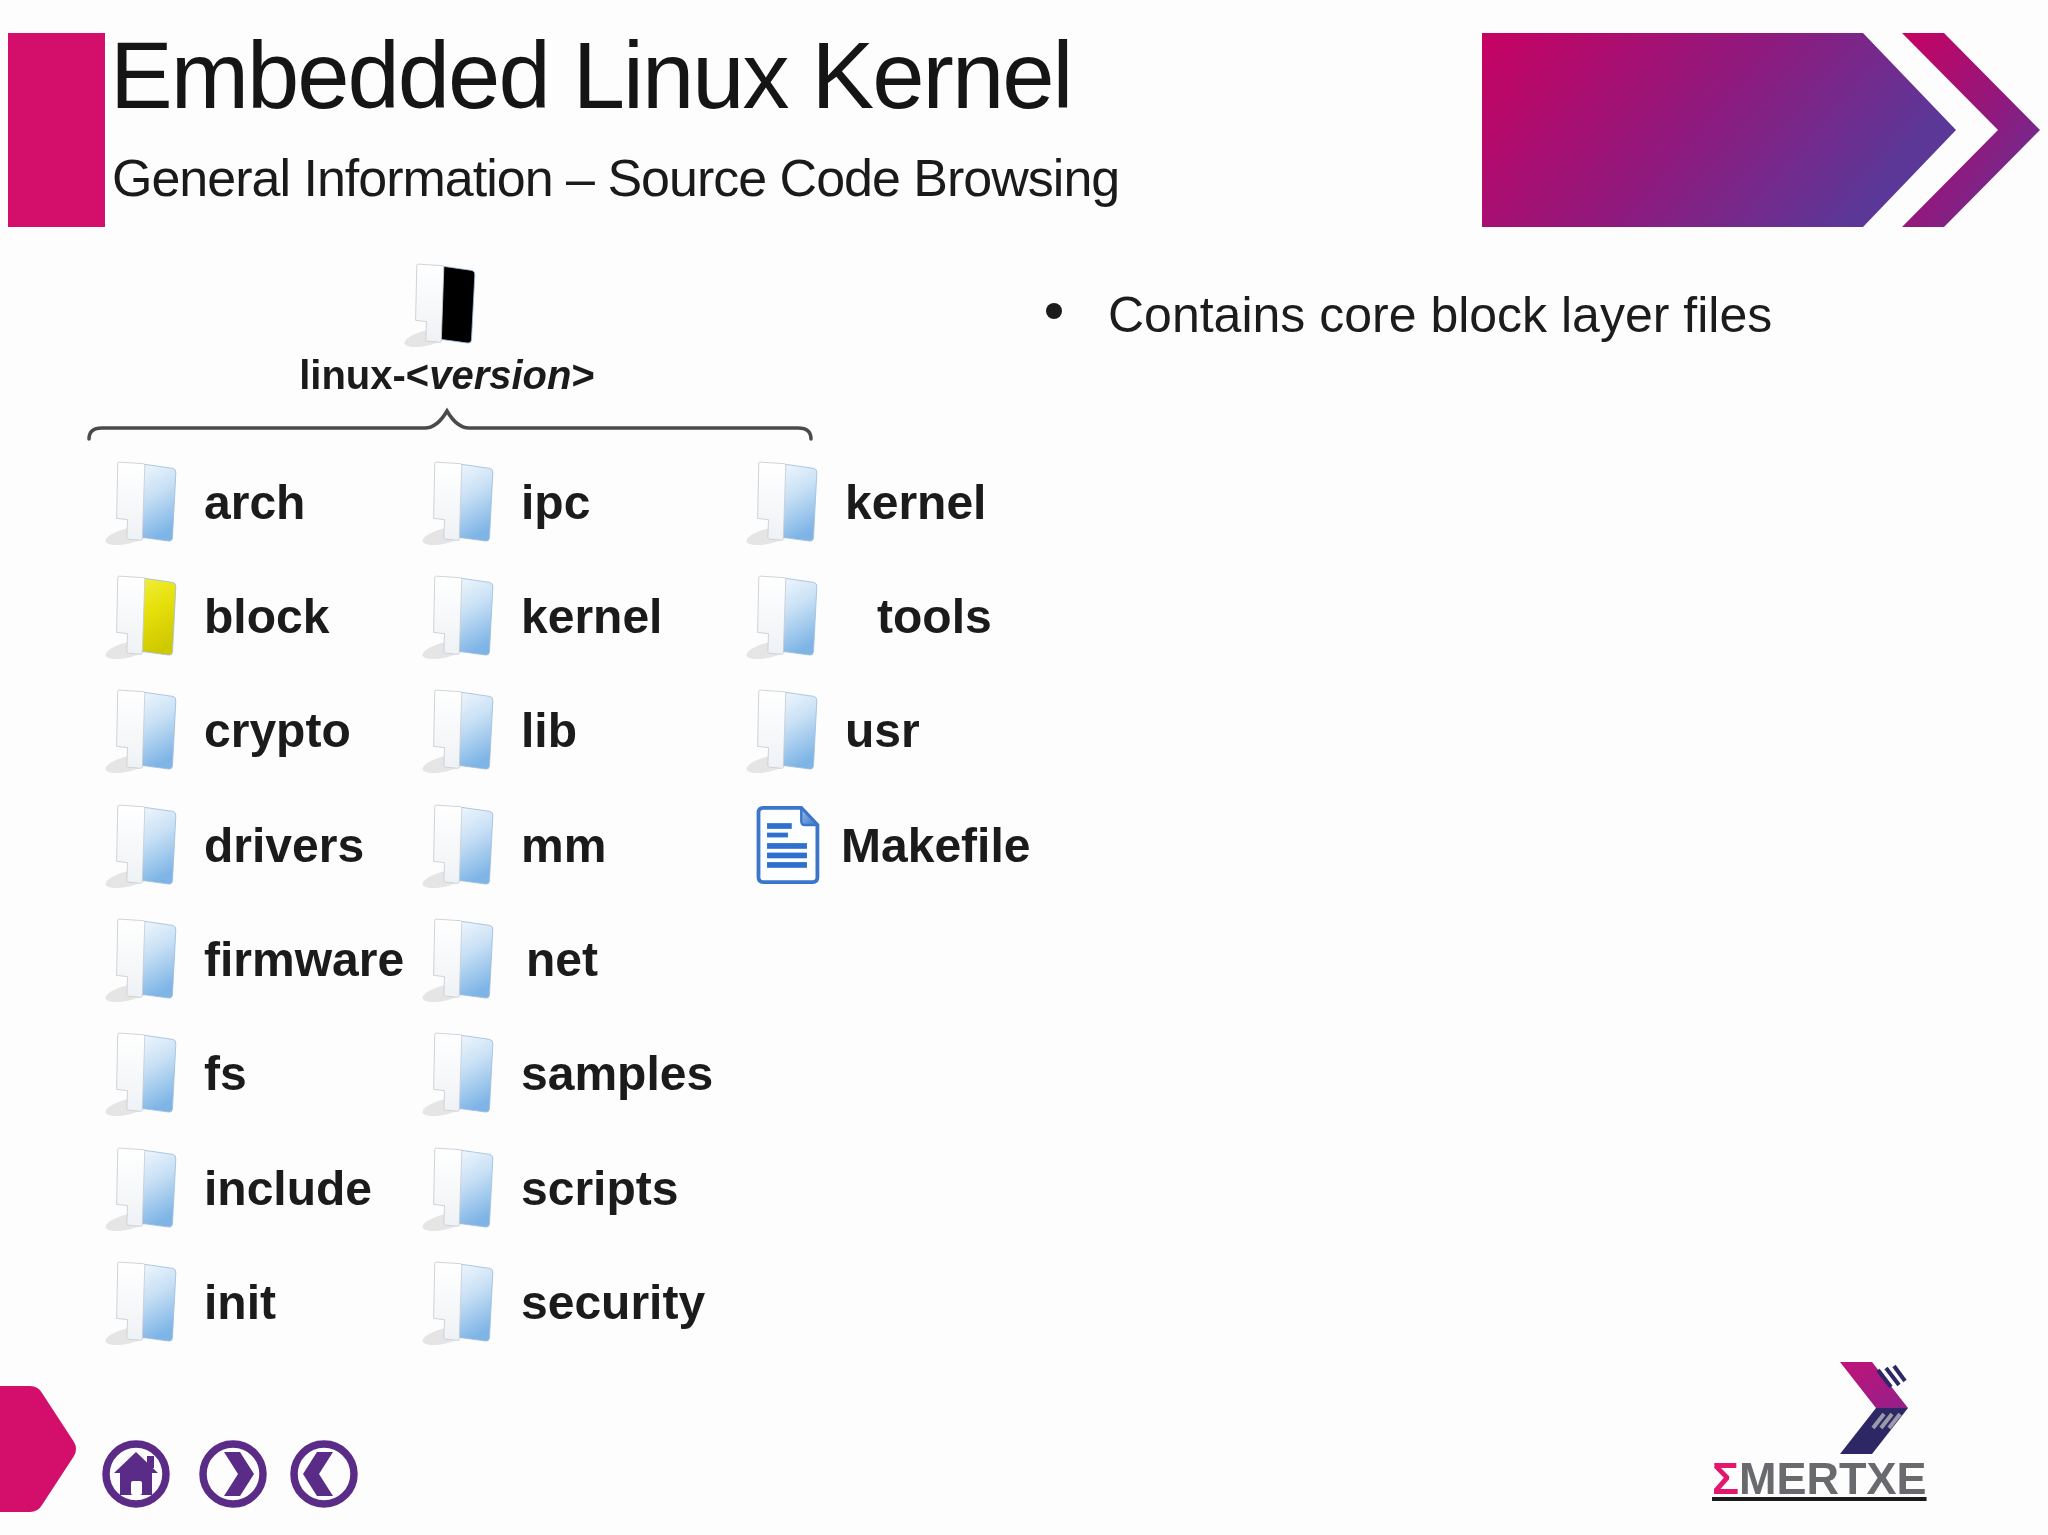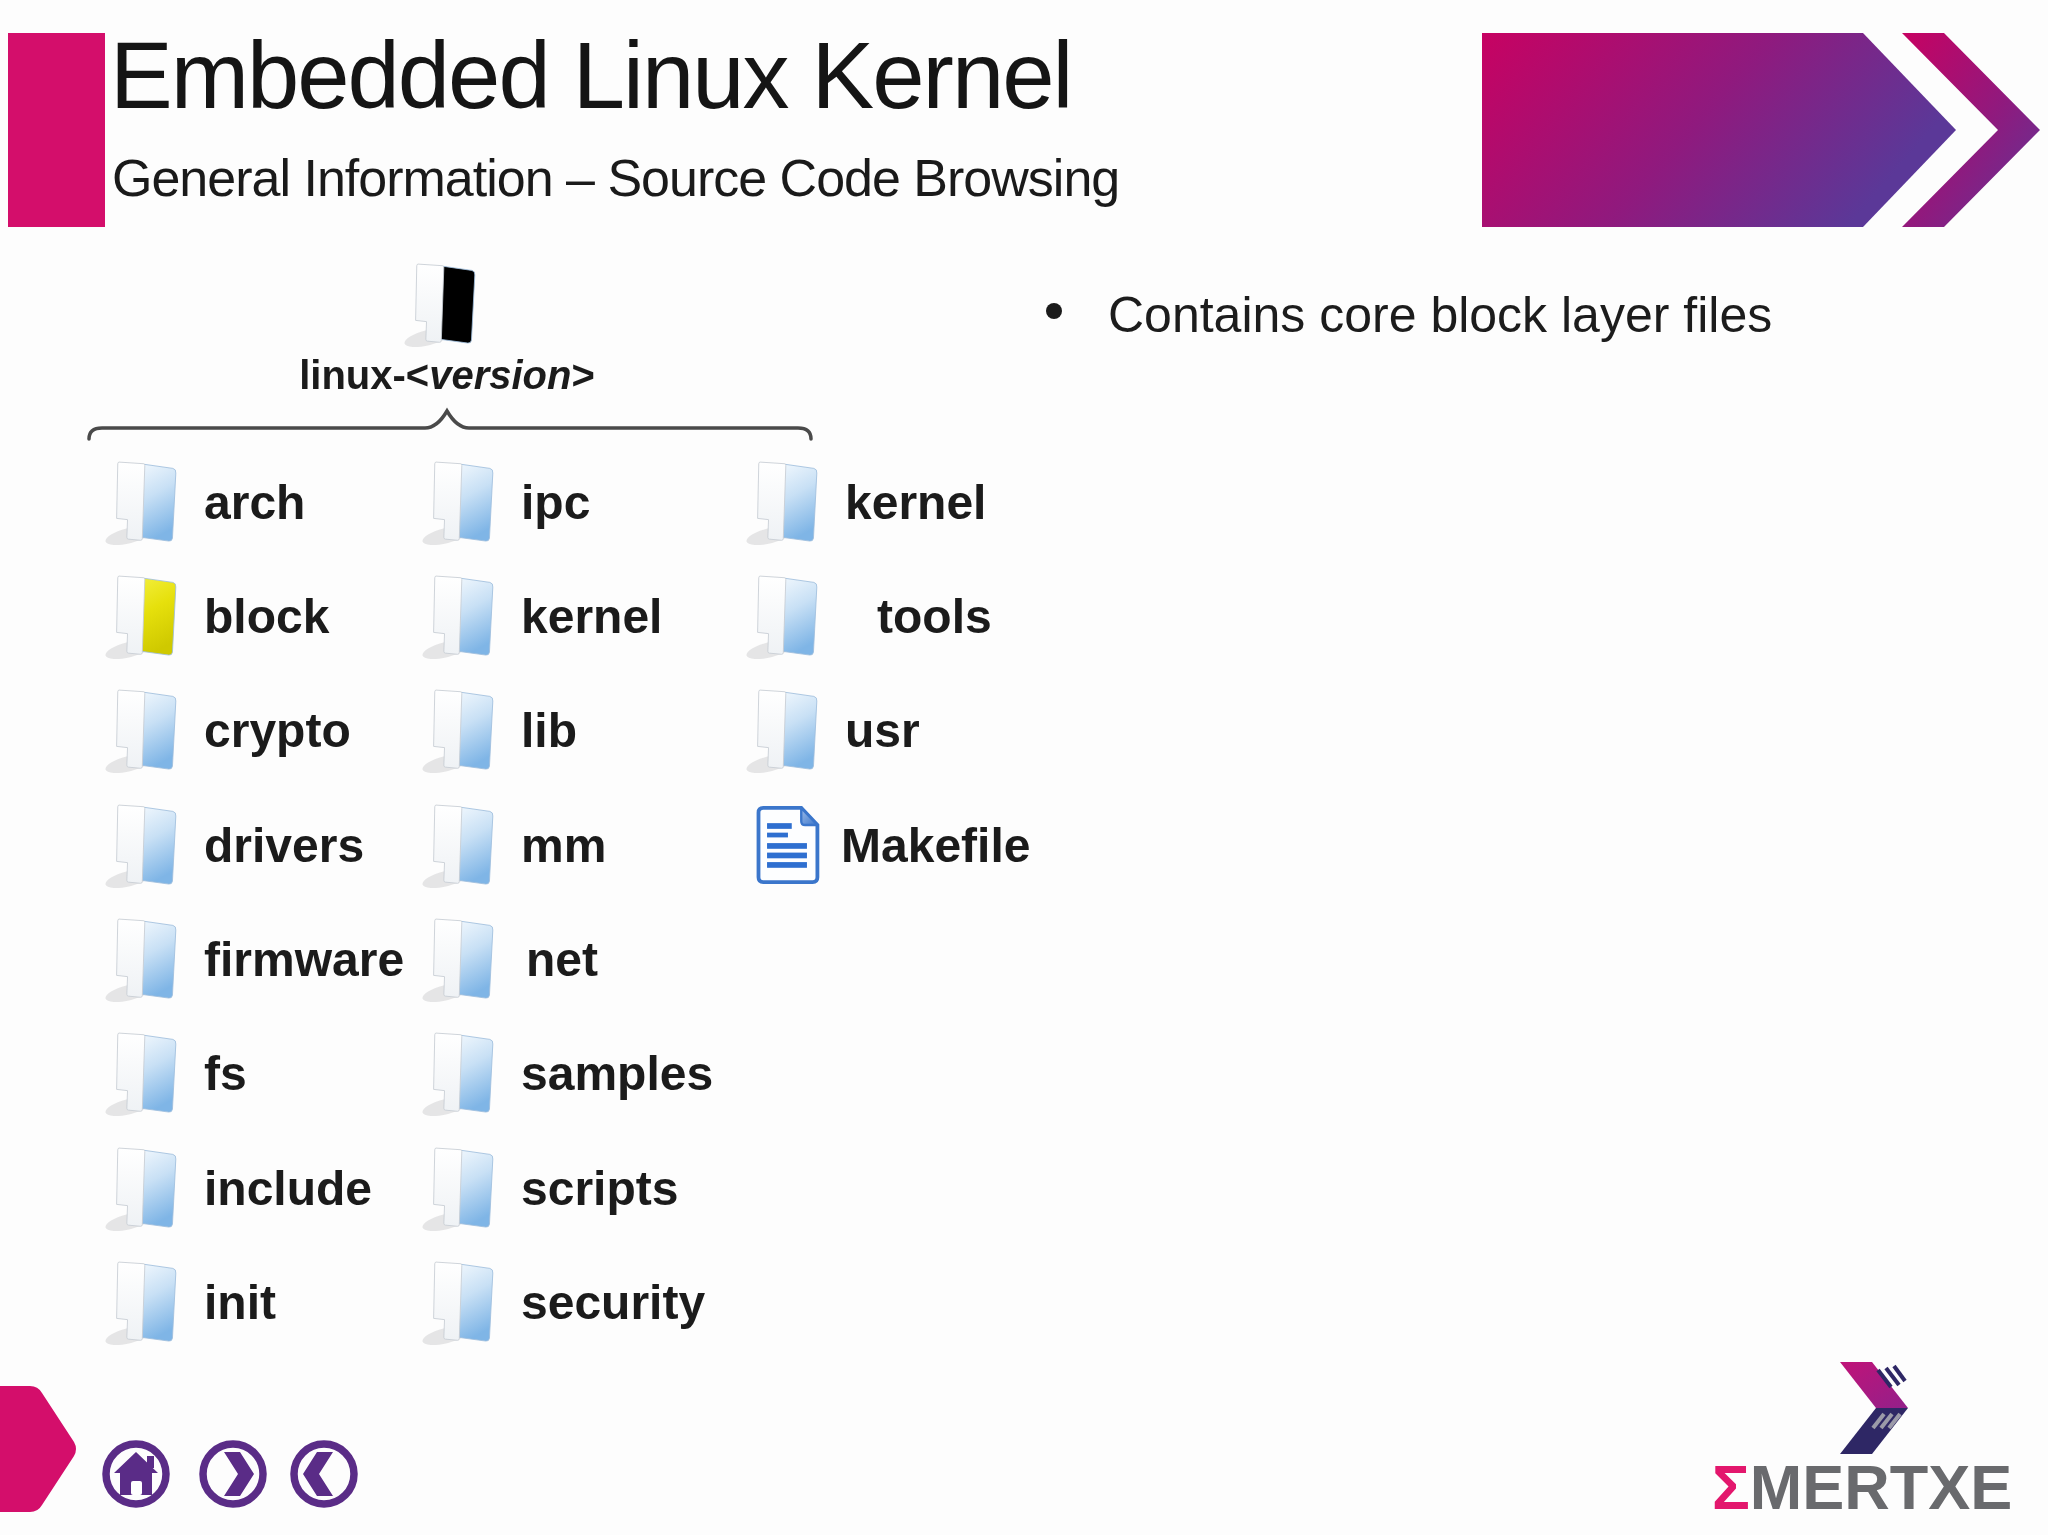--- a/index.html
+++ b/index.html
@@ -34,21 +34,21 @@
 
   
   .footer-arrow-svg{left:0;top:1382px;}
   .nav-button{position:absolute;top:1436px;width:76px;height:76px;cursor:pointer;}
   .nav-home{left:98px;}
   .nav-next{left:195px;}
   .nav-back{left:286px;}
   .nav-glyph{fill:var(--nav-purple,#5A2C87);}
   .nav-ring{fill:none;stroke:var(--nav-purple,#5A2C87);stroke-width:7.5;}
   .logo-mark-svg{left:1836px;top:1356px;}
-  .logo-text{left:1712px;top:1456px;font-size:63px;font-weight:700;line-height:1;white-space:nowrap;}
+  .logo-text{left:1712px;top:1456px;font-size:45px;font-weight:700;line-height:1;white-space:nowrap;text-decoration:underline;}
   .logo-sigma{color:var(--logo-pink,#E3176D);}
   .logo-rest{color:var(--logo-gray,#696A6D);}
 </style>
 </head>
 <body>
 
 <svg width="0" height="0" style="position:absolute" aria-hidden="true">
   <defs>
     <linearGradient id="g-folder-blue" x1="0" y1="0" x2="0.25" y2="1">
       <stop offset="0" stop-color="#F0F7FD"></stop>

